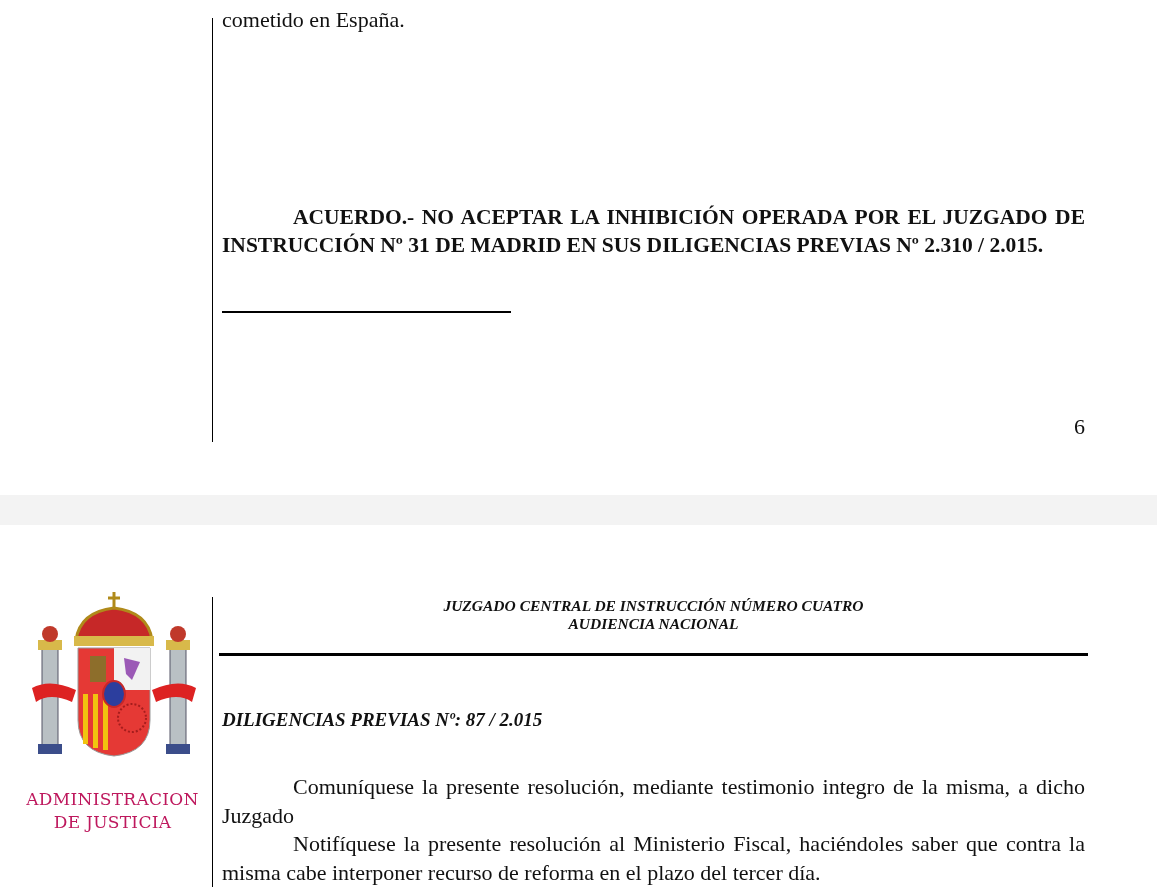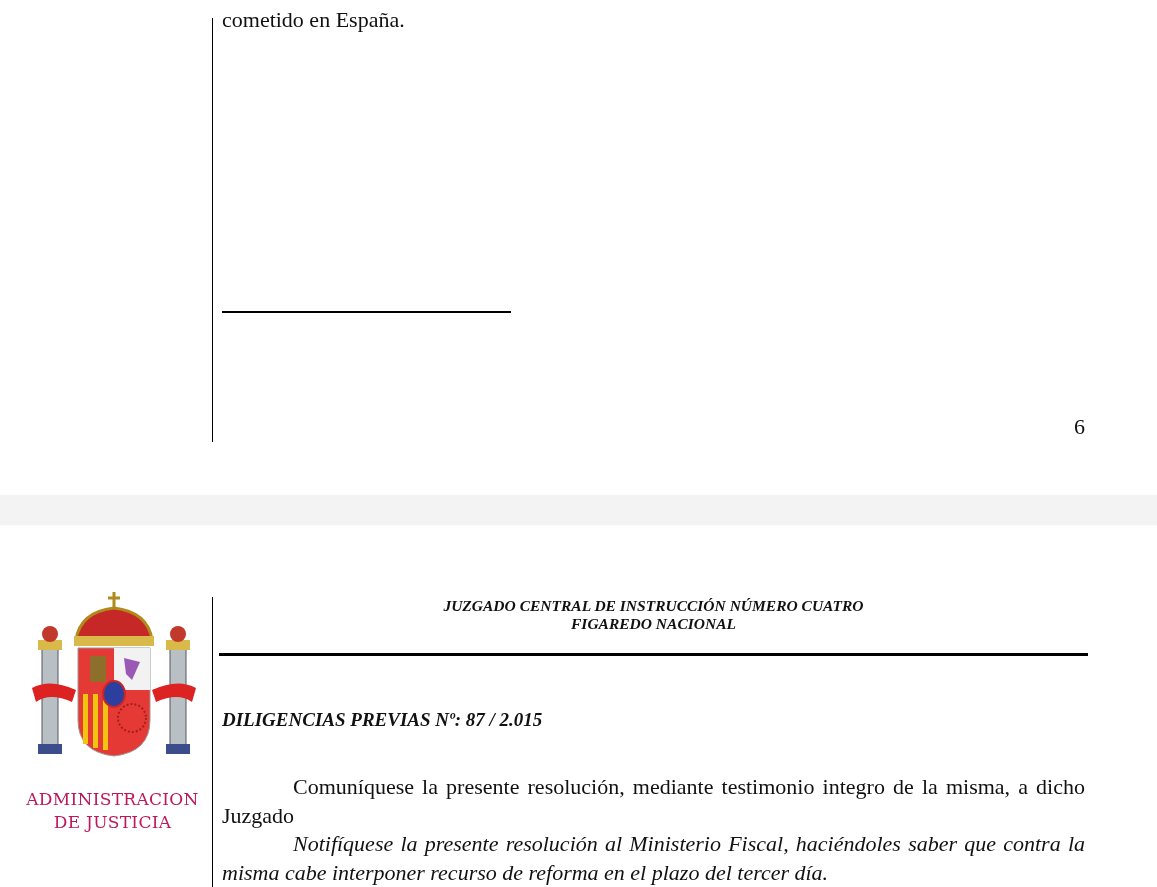--- a/index.html
+++ b/index.html
@@ -41,20 +41,21 @@
 </head>
 <body>
 
 <div class="page page-top">
   <div class="vline" style="top:0; height:424px;"></div>
 
   <div class="txt body-text" style="left:222px; top:-12px;">cometido en España.</div>
 
 
 
+  <div class="bold-block indent" style="top:185px;">ACUERDO.- NO ACEPTAR LA INHIBICIÓN OPERADA POR EL JUZGADO DE INSTRUCCIÓN Nº 31 DE MADRID EN SUS DILIGENCIAS PREVIAS Nº 2.310 / 2.015.</div>
 
   <div class="fn-rule"></div>
 
   <div class="pagenum">6</div>
 </div>
 
 <div class="gap"></div>
 
 <div class="page page-bottom"></div>
 
@@ -89,19 +90,19 @@
   <rect x="62" y="66" width="16" height="26" fill="#8d6e2b"></rect>
   <ellipse cx="86" cy="104" rx="11" ry="13" fill="#2c3e9e" stroke="#c62828" stroke-width="2"></ellipse>
   <circle cx="104" cy="128" r="14" fill="none" stroke="#a51d1d" stroke-width="2" stroke-dasharray="2 2"></circle>
 </svg>
 <div class="crest-label" style="top:788px;">ADMINISTRACION</div>
 <div class="crest-label" style="top:811px;">DE JUSTICIA</div>
 
 <div class="vline" style="top:597px; height:290px;"></div>
 
 <div class="header-title" style="top:597px;">JUZGADO CENTRAL DE INSTRUCCIÓN NÚMERO CUATRO</div>
-<div class="header-title" style="top:615px;">FIGAREDO NACIONAL</div>
+<div class="header-title" style="top:615px;">AUDIENCIA NACIONAL</div>
 <div class="header-rule" style="top:653px;"></div>
 
 <div class="dilig" style="top:709px;">DILIGENCIAS PREVIAS Nº: 87 / 2.015</div>
 
 <div class="justify-block indent" style="top:773px;">Comuníquese la presente resolución, mediante testimonio integro de la misma, a dicho Juzgado</div>
-<div class="justify-block indent" style="top:830px;font-style:italic;">Notifíquese la presente resolución al Ministerio Fiscal, haciéndoles saber que contra la misma cabe interponer recurso de reforma en el plazo del tercer día.</div>
+<div class="justify-block indent" style="top:830px;">Notifíquese la presente resolución al Ministerio Fiscal, haciéndoles saber que contra la misma cabe interponer recurso de reforma en el plazo del tercer día.</div>
 
 </body></html>

